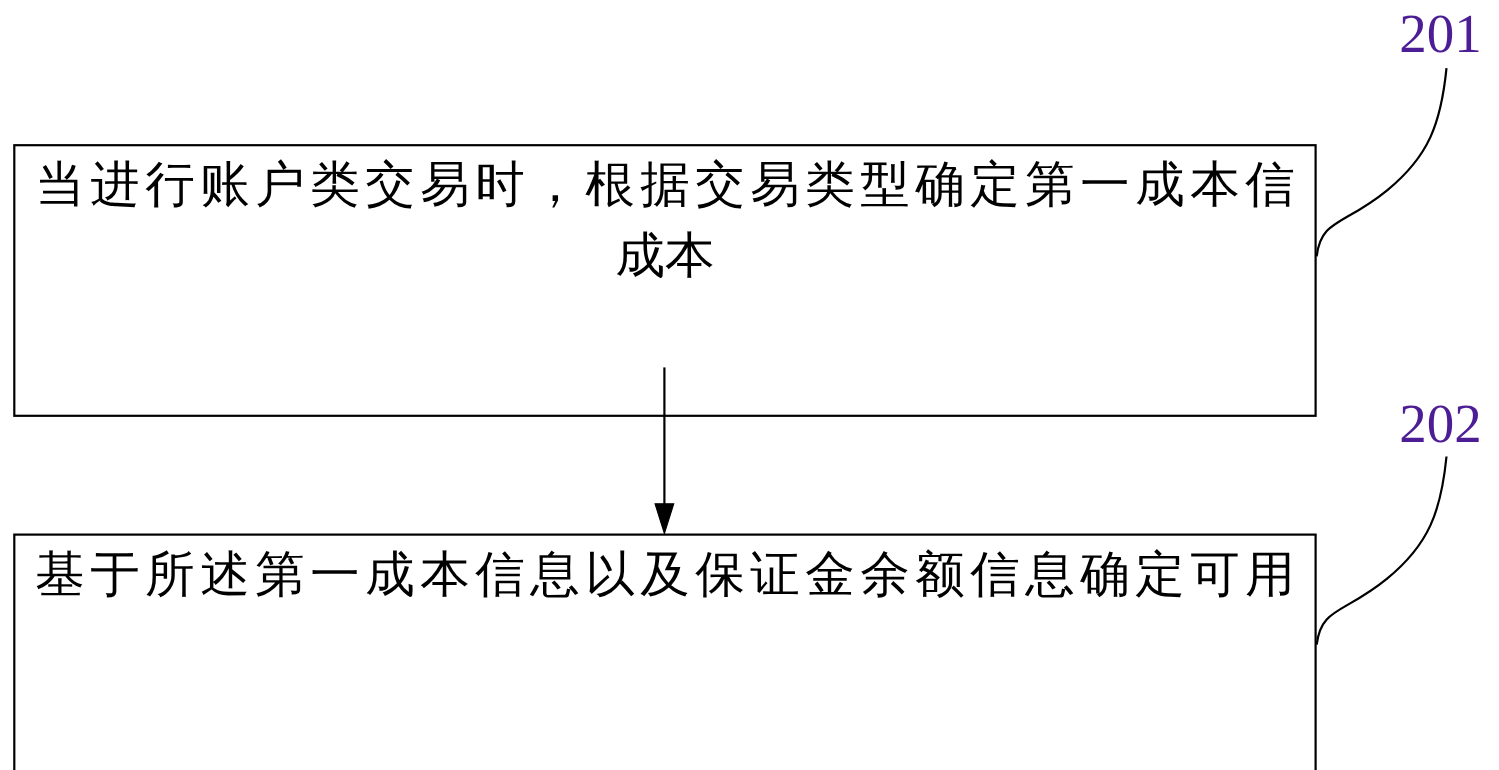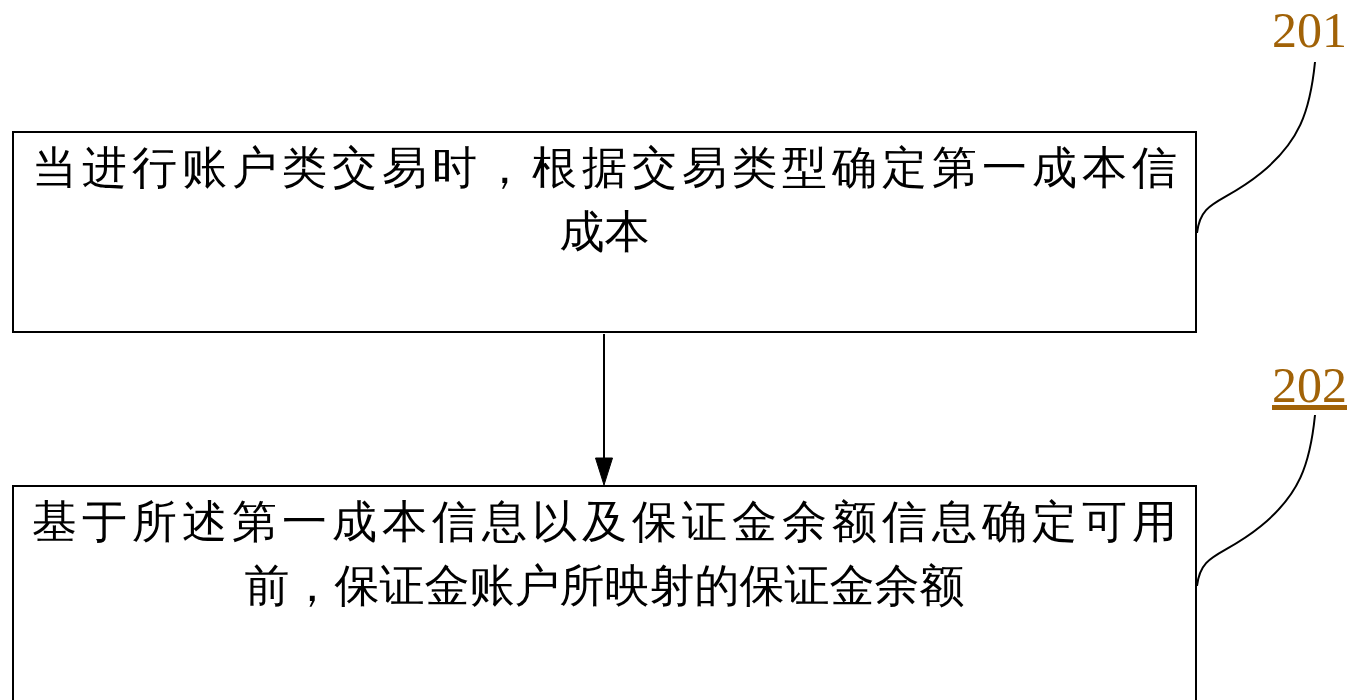--- a/index.html
+++ b/index.html
@@ -18,45 +18,45 @@
   }
   .step-box {
     position: absolute;
     left: 12px;
     width: 1185px;
     box-sizing: border-box;
     border: 2px solid #000000;
     background: #ffffff;
     padding: 3px 18px;
   }
-  #step-box-1 { top: 131px; height: 202px; }
+  #step-box-1 { top: 131px; height: 248px; }
   #step-box-2 { top: 485px; height: 260px; }
   .text-line {
     font-size: 45px;
     line-height: 64px;
     white-space: nowrap;
     color: #000000;
   }
   .text-line.fill {
     text-align: justify;
     text-align-last: justify;
   }
   .text-line.center {
     text-align: left;
     text-align-last: center;
   }
   .step-ref {
     position: absolute;
     font-size: 50px;
     line-height: 50px;
     font-family: "Liberation Serif", serif;
-    color: #a16207;
+    color: #4c1d95;
   }
   #step-ref-1 { left: 1272px; top: 5px; }
-  #step-ref-2 { left: 1272px; top: 360px; text-decoration: underline; }
+  #step-ref-2 { left: 1272px; top: 360px; }
   .overlay-svg {
     position: absolute;
     left: 0;
     top: 0;
     width: 1363px;
     height: 700px;
     pointer-events: none;
   }
 </style>
 </head>
@@ -64,21 +64,20 @@
 
 <div class="canvas">
 
   <div class="step-box" id="step-box-1">
     <div class="text-line fill">当进行账户类交易时，根据交易类型确定第一成本信</div>
     <div class="text-line center">成本</div>
   </div>
 
   <div class="step-box" id="step-box-2">
     <div class="text-line fill">基于所述第一成本信息以及保证金余额信息确定可用</div>
-    <div class="text-line center">前，保证金账户所映射的保证金余额</div>
   </div>
 
   <svg class="overlay-svg" viewBox="0 0 1363 700" xmlns="http://www.w3.org/2000/svg">
 
     <line x1="604" y1="334" x2="604" y2="460" stroke="#000000" stroke-width="2"></line>
 
     <path d="M604 485 L595.5 458 L612.5 458 Z" fill="#000000" stroke="#000000" stroke-width="1"></path>
 
     <path d="M1315 62 C1310 112 1299 142 1261 173 C1222 205 1201 199 1197 233" fill="none" stroke="#000000" stroke-width="2"></path>
 

